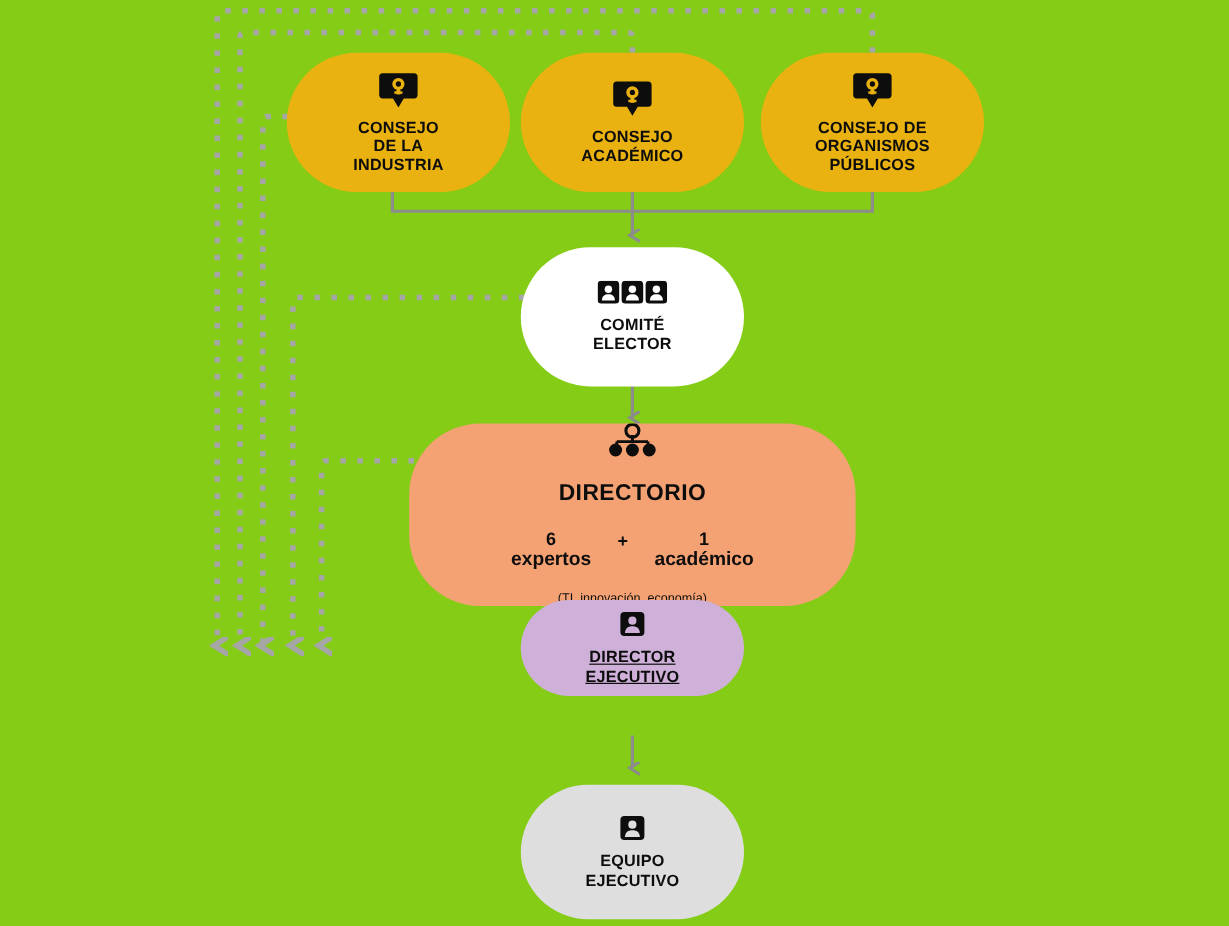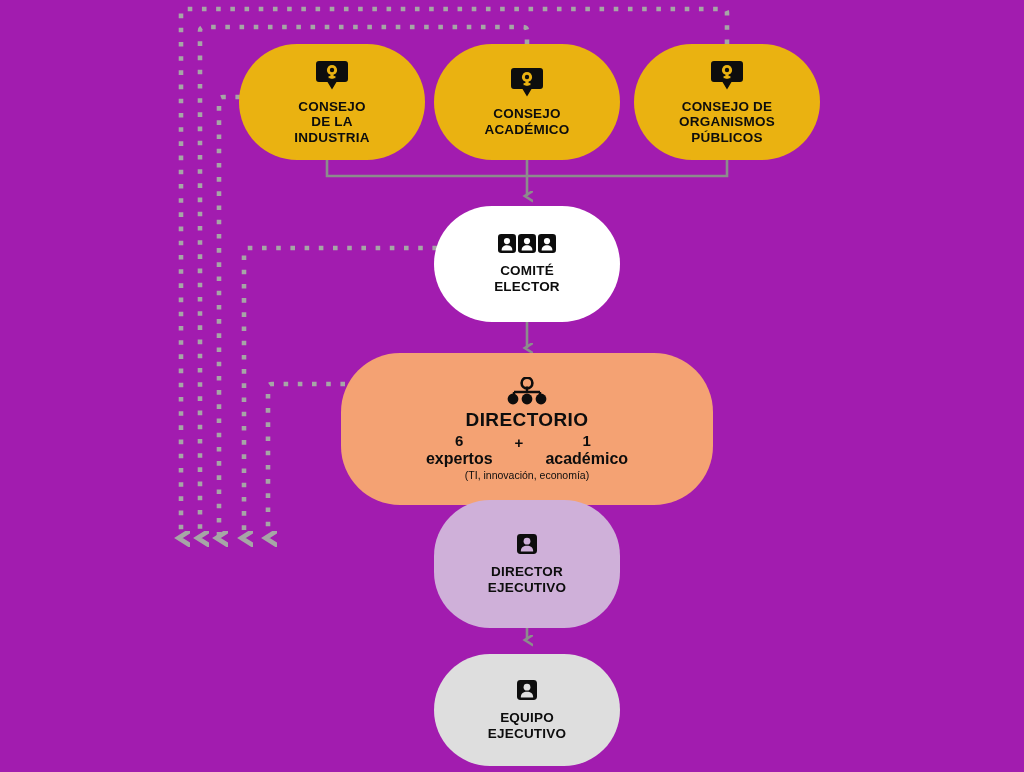--- a/index.html
+++ b/index.html
@@ -10,21 +10,21 @@
   body {
     width: 1024px;
     height: 772px;
     font-family: "Liberation Sans", sans-serif;
     overflow: hidden;
   }
   #stage {
     position: relative;
     width: 1024px;
     height: 772px;
-    background: #a21caf;
+    background: #84cc16;
   }
   #wires {
     position: absolute;
     left: 0; top: 0;
     width: 1024px;
     height: 772px;
     pointer-events: none;
   }
   .node {
     position: absolute;
@@ -67,20 +67,21 @@
   }
   .comite .icon-wrap { margin-bottom: 9px; }
   .comite .label { font-size: 13.5px; }
 
   
   .directorio {
     width: 372px;
     height: 152px;
     border-radius: 59px;
     background: #f4a273;
+    justify-content: space-between;
   }
   .directorio .icon-wrap { margin-bottom: 4px; }
   .directorio .title {
     font-size: 19px;
     font-weight: bold;
     letter-spacing: 0.4px;
     margin-bottom: 2px;
   }
   .dir-comp {
     display: flex;
@@ -102,23 +103,24 @@
     padding-top: 1px;
   }
   .dir-note {
     font-size: 10.5px;
     margin-top: 1px;
   }
 
   
   .director {
     width: 186px;
-    height: 128px;
+    height: 80px;
     border-radius: 56px;
     background: #cfb0d9;
+    text-decoration: underline;
   }
   .director .icon-wrap { margin-bottom: 9px; }
   .director .label { font-size: 13.5px; }
 
   
   .equipo {
     width: 186px;
     height: 112px;
     border-radius: 56px;
     background: #dedede;

